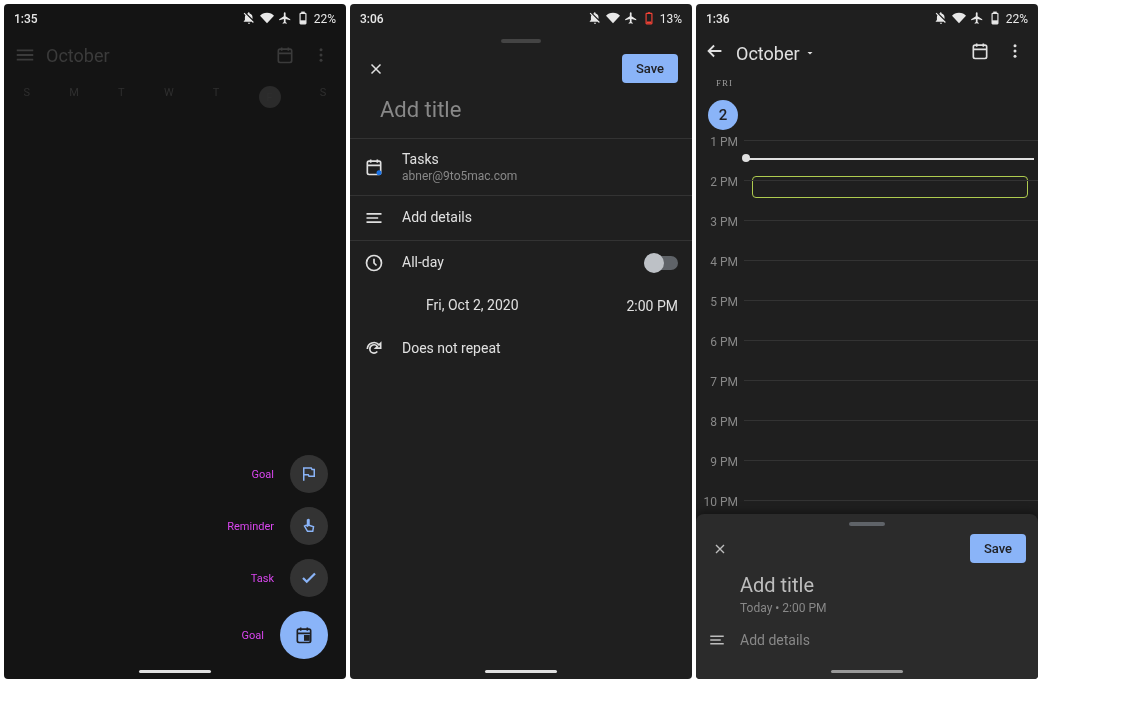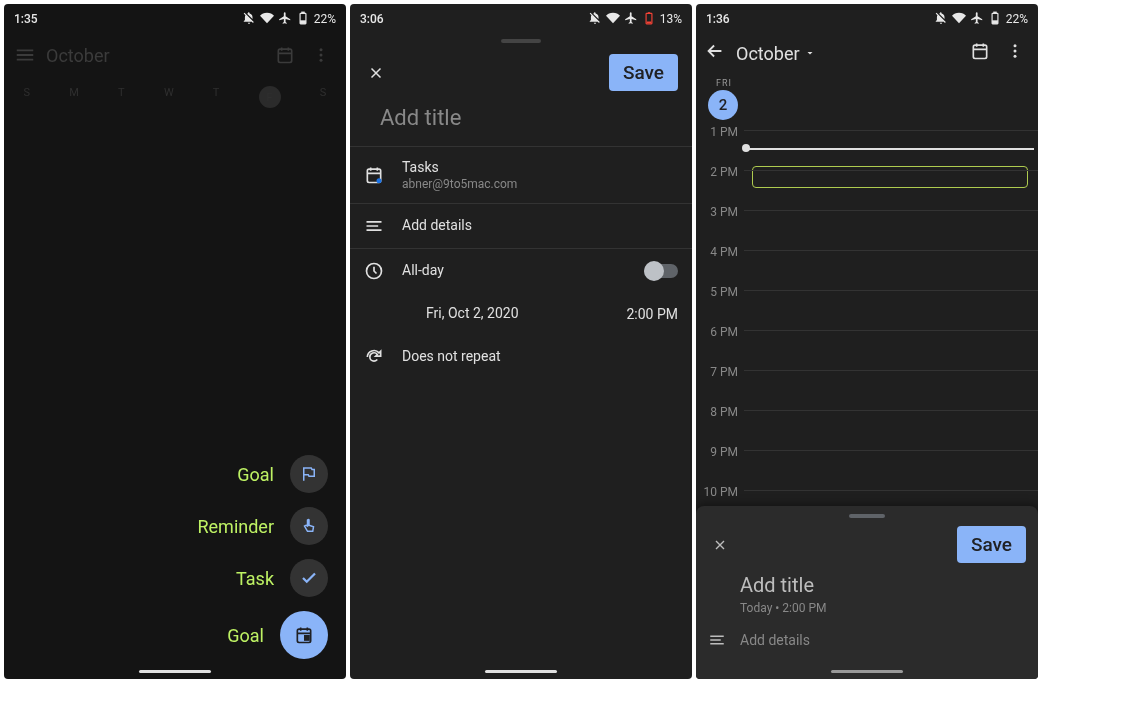--- a/index.html
+++ b/index.html
@@ -16,51 +16,51 @@
     .p1 { background: #141414; }
     .p1-header { display: flex; align-items: center; padding: 6px 10px; color: #444; }
     .p1-menu { width: 22px; height: 22px; margin-right: 10px; }
     .p1-title { color: #3b3b3b; font-size: 18px; flex: 1; }
     .p1-icons { display: flex; gap: 6px; }
     .p1-icons div { width: 30px; height: 30px; display: flex; align-items: center; justify-content: center; color: #3b3b3b; }
     .p1-week { display: flex; justify-content: space-around; padding: 4px 0; color: #2f2f2f; font-size: 11px; margin-top: 6px; }
     .p1-day-circle { width: 22px; height: 22px; border-radius: 50%; background: #2b2b2b; display: inline-flex; align-items: center; justify-content: center; }
     .fab-menu { position: absolute; right: 18px; bottom: 20px; display: flex; flex-direction: column; align-items: flex-end; gap: 14px; }
     .fab-row { display: flex; align-items: center; gap: 16px; }
-    .fab-label { color: #bef264; font-size: 18px; text-align: right; }
+    .fab-label { color: #d946ef; font-size: 11px; text-align: right; }
     .fab-btn { width: 38px; height: 38px; border-radius: 50%; background: #333; display: flex; align-items: center; justify-content: center; }
     .fab-btn.primary { width: 48px; height: 48px; background: #8ab4f8; }
     .fab-btn svg { width: 18px; height: 18px; }
     .fab-btn.primary svg { width: 20px; height: 20px; }
     .home-indicator { position: absolute; bottom: 6px; left: 50%; transform: translateX(-50%); width: 72px; height: 3px; background: #e0e0e0; border-radius: 3px; }
     
     
     .p2-drag { height: 6px; display: flex; justify-content: center; align-items: center; margin-top: 4px; }
     .p2-drag div { width: 40px; height: 4px; background: #444; border-radius: 4px; }
     .p2-header { display: flex; align-items: center; justify-content: space-between; padding: 10px 14px; }
     .close-btn { color: #e0e0e0; width: 24px; height: 24px; display: flex; align-items: center; justify-content: center; cursor: pointer; }
-    .save-btn { background: #8ab4f8; color: #202124; font-size: 19px; font-weight: 500; padding: 7px 14px; border: none; border-radius: 4px; cursor: pointer; }
+    .save-btn { background: #8ab4f8; color: #202124; font-size: 13px; font-weight: 500; padding: 7px 14px; border: none; border-radius: 4px; cursor: pointer; }
     .p2-title { color: #888; font-size: 22px; padding: 4px 30px 16px 30px; }
     .divider { height: 1px; background: #333; margin: 0; }
     .p2-row { display: flex; align-items: center; padding: 12px 14px; gap: 18px; }
     .p2-row > svg, .p2-row > .row-icon { width: 20px; height: 20px; flex: none; color: #e0e0e0; }
     .p2-row-main { flex: 1; }
     .p2-row-label { color: #e0e0e0; font-size: 14px; margin-bottom: 2px; }
     .p2-row-sub { color: #888; font-size: 12px; }
     .toggle { width: 34px; height: 14px; background: #5f6368; border-radius: 7px; position: relative; }
     .toggle::after { content: ''; position: absolute; left: 0; top: -3px; width: 20px; height: 20px; background: #bdc1c6; border-radius: 50%; }
     .p2-row.indented { padding-left: 76px; }
     .time-val { color: #e0e0e0; font-size: 14px; }
     
     
     .p3-header { display: flex; align-items: center; padding: 6px 8px; gap: 10px; }
     .p3-header .back { color: #e0e0e0; }
     .p3-header-title { color: #e0e0e0; font-size: 18px; flex: 1; display: flex; align-items: center; gap: 4px; }
     .p3-day-head { padding: 6px 0 6px 10px; }
-    .p3-day-head .dow { color: #999; font-size: 9px; letter-spacing: 1px; margin-bottom: 2px; padding-left: 10px; }
+    .p3-day-head .dow { color: #999; font-size: 9px; letter-spacing: 1px; margin-bottom: 12px; padding-left: 10px; font-family: Liberation Serif, serif; }
     .p3-day-head .dc { width: 30px; height: 30px; border-radius: 50%; background: #8ab4f8; color: #202124; display: flex; align-items: center; justify-content: center; font-size: 15px; font-weight: 500; margin-left: 2px; }
     .p3-timeline { position: relative; height: 370px; overflow: hidden; padding-top: 4px; }
     .hour-row { height: 40px; position: relative; display: flex; align-items: flex-start; }
     .hour-label { width: 48px; text-align: right; padding-right: 6px; color: #888; font-size: 12px; position: relative; top: -5px; }
     .hour-line { flex: 1; border-top: 1px solid #333; height: 100%; }
     .now-line { position: absolute; left: 50px; right: 4px; top: 22px; height: 2px; background: #e0e0e0; }
     .now-dot { position: absolute; left: 46px; top: 18px; width: 8px; height: 8px; background: #e0e0e0; border-radius: 50%; }
     .event-block { position: absolute; left: 56px; right: 10px; top: 40px; height: 22px; border: 1px solid #aecb4f; border-radius: 4px; }
     
     .p3-sheet { background: #2b2b2b; position: absolute; bottom: 0; left: 0; right: 0; border-top-left-radius: 8px; border-top-right-radius: 8px; padding: 8px 12px 30px 12px; box-shadow: 0 -2px 8px rgba(0,0,0,0.4); }

